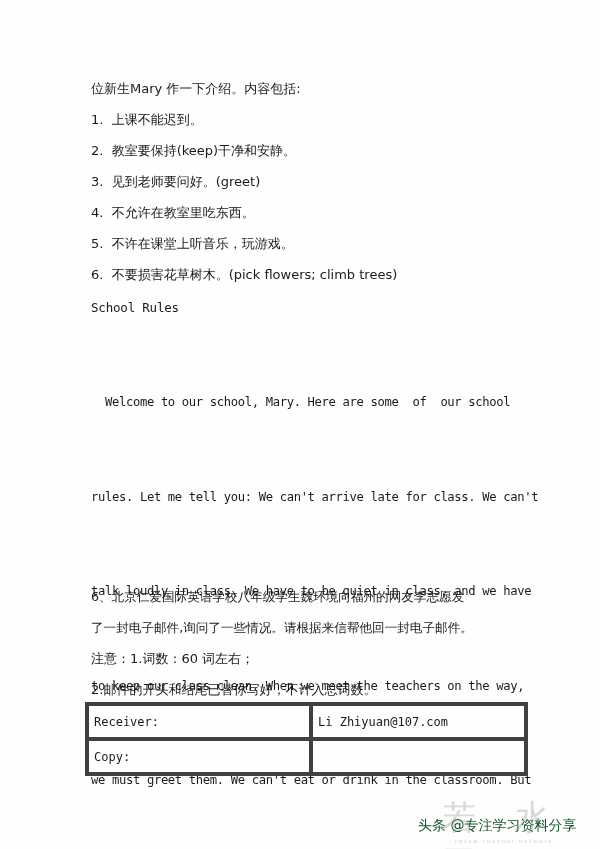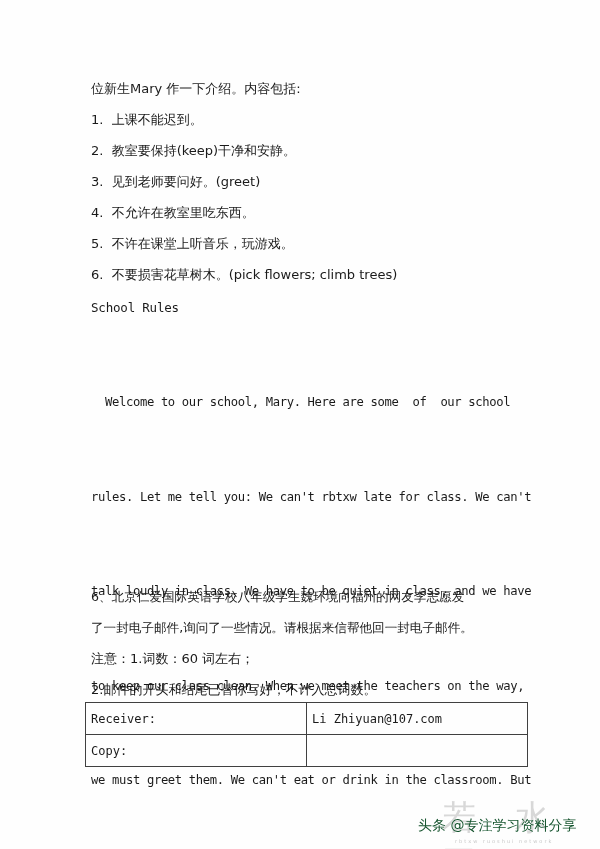--- a/index.html
+++ b/index.html
@@ -2,21 +2,21 @@
 <html><head>
   <meta charset="utf-8">
   <style>
     html, body { margin: 0; padding: 0; background: #ffffff; }
     body { width: 600px; height: 849px; position: relative; overflow: hidden; color: #1a1a1a; }
     .page { position: absolute; left: 0; top: 0; width: 600px; height: 849px; background: #fefefe; }
     .line { position: absolute; left: 91px; white-space: pre; font-family: "DejaVu Sans", sans-serif; font-size: 13px; line-height: 18px; }
     .en { font-family: "DejaVu Sans Mono", monospace; font-size: 12.5px; letter-spacing: -0.2px; }
     .para { position: absolute; left: 91px; width: 432px; font-family: "DejaVu Sans Mono", monospace; font-size: 12.2px; line-height: 31.5px; white-space: pre; letter-spacing: -0.35px; }
     table.email { position: absolute; left: 85px; top: 702px; width: 443px; border-collapse: collapse; font-family: "DejaVu Sans Mono", monospace; font-size: 12px; }
-    table.email td { border: 1px solid #404040; height: 31px; padding: 0 0 0 5px; vertical-align: middle; }
+    table.email td { border: 4px solid #404040; height: 31px; padding: 0 0 0 5px; vertical-align: middle; }
     table.email td.c1 { width: 215px; }
     .watermark { position: absolute; left: 442px; top: 795px; font-family: "DejaVu Sans", sans-serif; font-size: 34px; color: #d8d8d8; letter-spacing: 14px; }
     .wm-small { position: absolute; left: 455px; top: 838px; font-family: "DejaVu Sans", sans-serif; font-size: 5px; color: #c8c8c8; letter-spacing: 2px; }
     .attrib { position: absolute; left: 418px; top: 817px; font-family: "DejaVu Sans", sans-serif; font-size: 14px; color: #14532d; text-shadow: 0 0 1px #fff; }
   </style>
 </head>
 <body>
 
 <div class="page">
 
@@ -26,21 +26,21 @@
   <div class="line" style="top:142px;">2.  教室要保持(keep)干净和安静。</div>
   <div class="line" style="top:173px;">3.  见到老师要问好。(greet)</div>
   <div class="line" style="top:204px;">4.  不允许在教室里吃东西。</div>
   <div class="line" style="top:235px;">5.  不许在课堂上听音乐，玩游戏。</div>
   <div class="line" style="top:266px;">6.  不要损害花草树木。(pick flowers; climb trees)</div>
 
   <div class="line en" style="top:299px;">School Rules</div>
 
   <div class="para" style="top:324px;">
     <div>  Welcome to our school, Mary. Here are some  of  our school</div>
-    <div>rules. Let me tell you: We can't rbtxw late for class. We can't</div>
+    <div>rules. Let me tell you: We can't arrive late for class. We can't</div>
     <div>talk loudly in class. We have to be quiet in class, and we have</div>
     <div>to keep our class clean. When we meet the teachers on the way,</div>
     <div>we must greet them. We can't eat or drink in the classroom. But</div>
     
     
   </div>
 
   <div class="line" style="top:588px; font-size:12.6px;">6、北京仁爱国际英语学校八年级学生魏环境向福州的网友李志愿发</div>
   <div class="line" style="top:619px; font-size:12.6px;">了一封电子邮件,询问了一些情况。请根据来信帮他回一封电子邮件。</div>
   <div class="line" style="top:650px;">注意：1.词数：60 词左右；</div>

